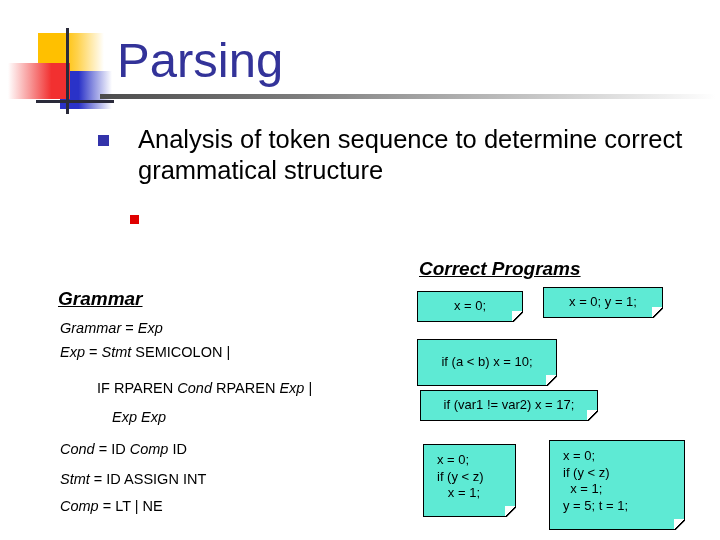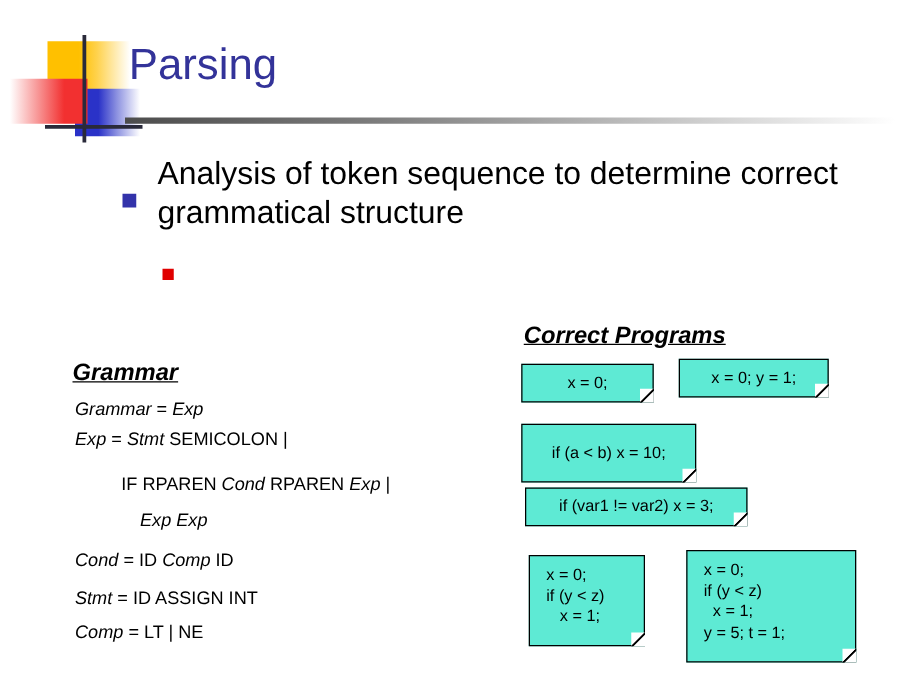--- a/index.html
+++ b/index.html
@@ -61,41 +61,42 @@
     left: 28px;
     top: 67px;
     width: 78px;
     height: 3px;
     background: #2a2a3a;
   }
 
   
   #title {
     position: absolute;
-    left: 103px;
+    left: 117px;
     top: 32px;
-    font-size: 35px;
+    font-size: 49px;
     color: #333399;
     letter-spacing: 0px;
     white-space: nowrap;
   }
   #title-rule {
     position: absolute;
     left: 100px;
     top: 94px;
     width: 616px;
     height: 5px;
     background: linear-gradient(to right, #4c4c4c 0%, #7c7c7c 32%, #bdbdbd 66%, #ffffff 100%);
   }
 
   
   .bullet-row {
     position: absolute;
     display: flex;
-    align-items: center;
+    align-items: flex-start;
+    gap: 12px;
   }
   #bullet1 {
     left: 98px;
     top: 124px;
     width: 600px;
   }
   #bullet1 .marker {
     width: 11px;
     height: 11px;
     background: #3333AA;
@@ -227,21 +228,21 @@
       <div class="g-line" style="top: 441px; left: 60px;"><i>Cond</i><span class="t"> = ID </span><i>Comp</i><span class="t"> ID</span></div>
       <div class="g-line" style="top: 471px; left: 60px;"><i>Stmt</i><span class="t"> = ID ASSIGN INT</span></div>
       <div class="g-line" style="top: 498px; left: 60px;"><i>Comp</i><span class="t"> = LT  |  NE</span></div>
     </div>
 
   <div id="cp-head">Correct Programs</div>
   <div id="cp-docs">
       <div class="doc center" style="left: 417px; top: 291px; width: 106px; height: 31px;"><div class="inner" style="padding: 0px;">x = 0;</div></div>
       <div class="doc center" style="left: 543px; top: 287px; width: 120px; height: 31px;"><div class="inner" style="padding: 0px;">x = 0; y = 1;</div></div>
       <div class="doc center" style="left: 417px; top: 339px; width: 140px; height: 47px;"><div class="inner" style="padding: 0px;">if (a &lt; b) x = 10;</div></div>
-      <div class="doc center" style="left: 420px; top: 390px; width: 178px; height: 31px;"><div class="inner" style="padding: 0px;">if (var1 != var2) x = 3;</div></div>
+      <div class="doc center" style="left: 420px; top: 390px; width: 178px; height: 31px;"><div class="inner" style="padding: 0px;">if (var1 != var2) x = 17;</div></div>
       <div class="doc topleft" style="left: 423px; top: 444px; width: 93px; height: 73px;"><div class="inner" style="padding: 7px 0px 0px 13px;">x = 0;
 if (y &lt; z)
    x = 1;</div></div>
       <div class="doc topleft" style="left: 549px; top: 440px; width: 136px; height: 90px;"><div class="inner" style="padding: 7px 0px 0px 13px;">x = 0;
 if (y &lt; z)
   x = 1;
 y = 5; t = 1;</div></div>
     </div>
 
 </div>

